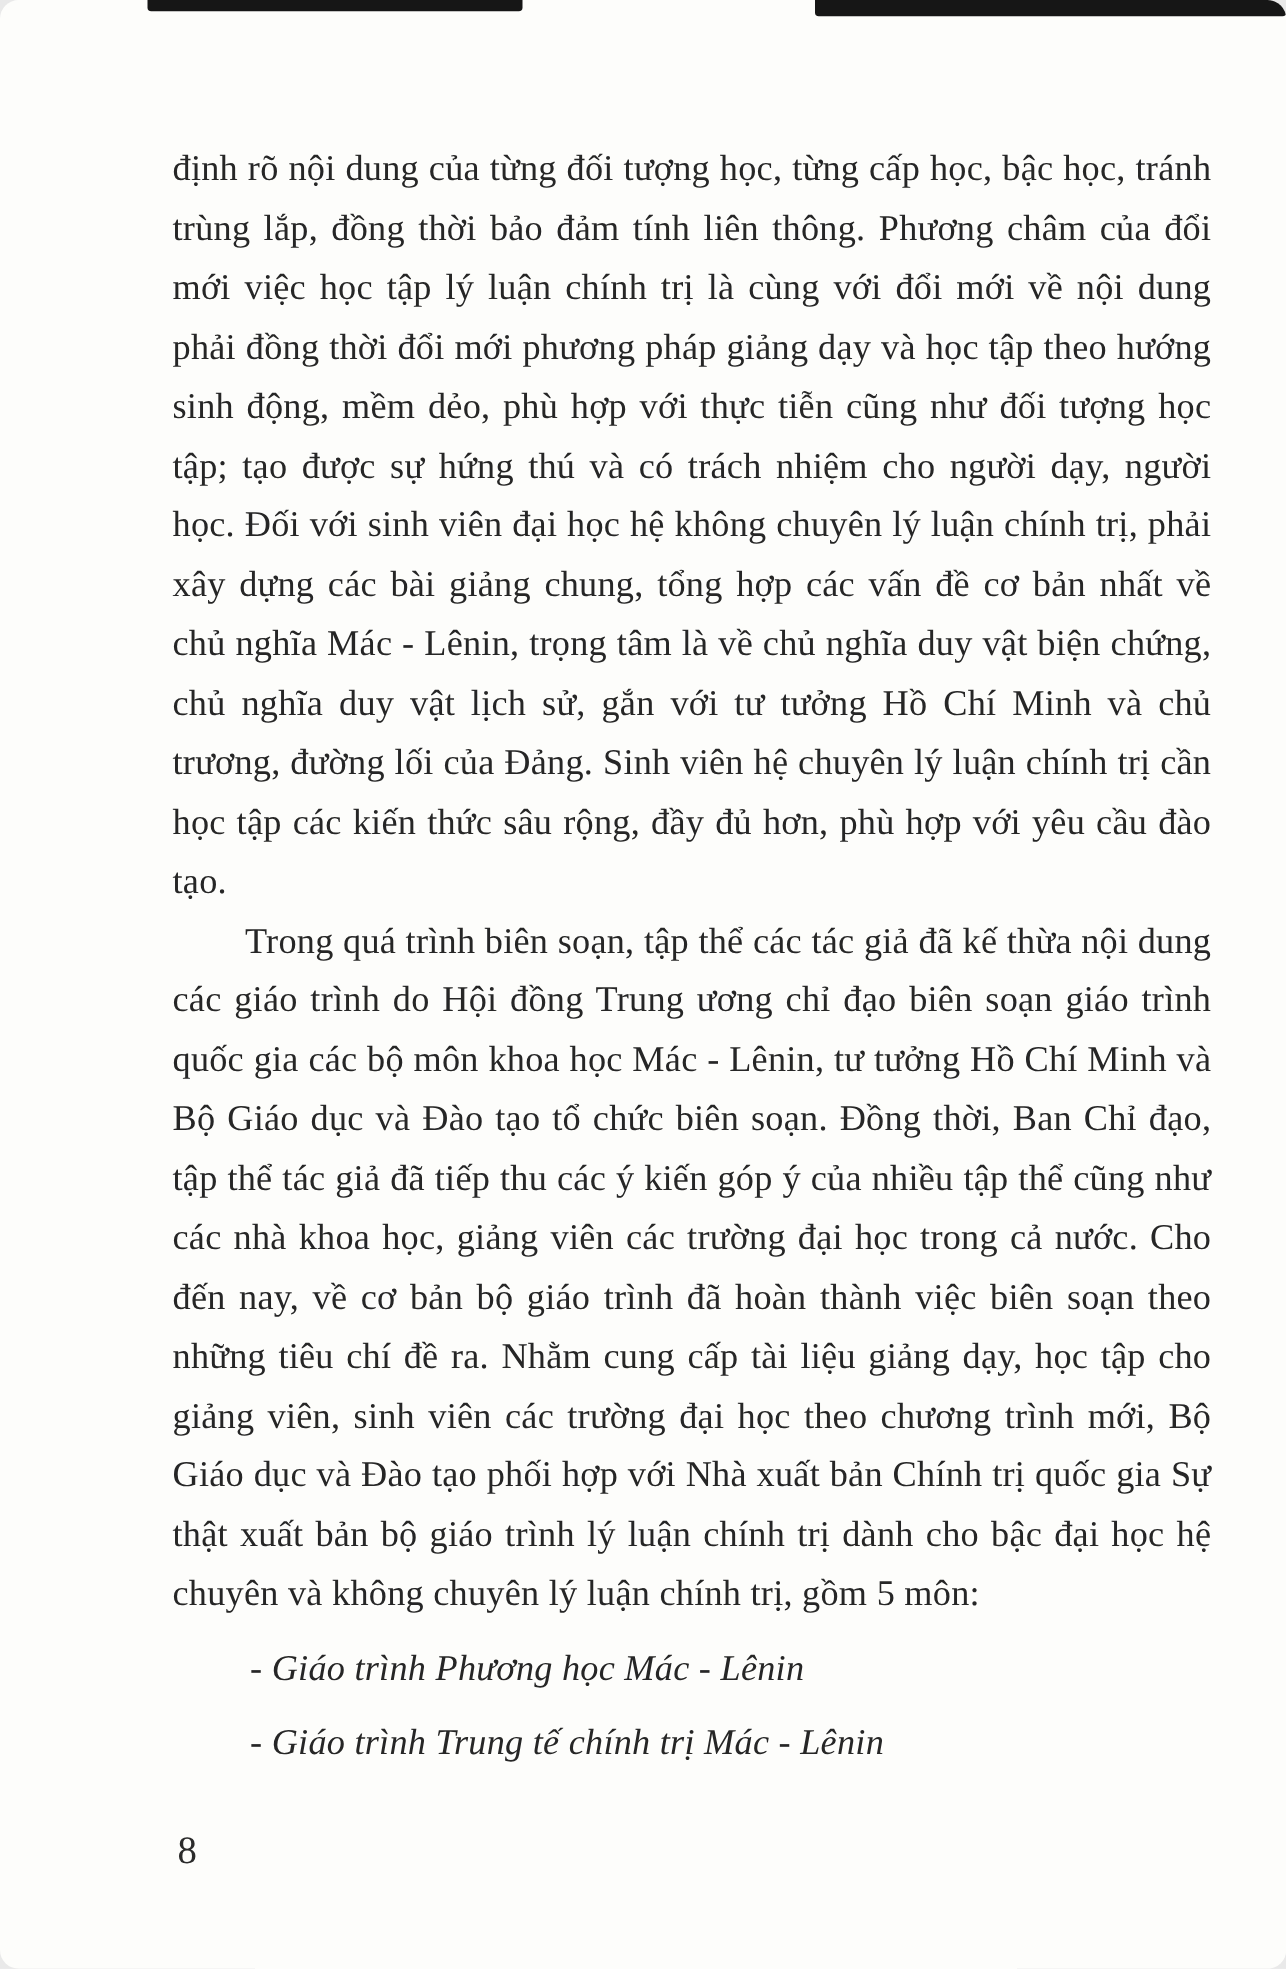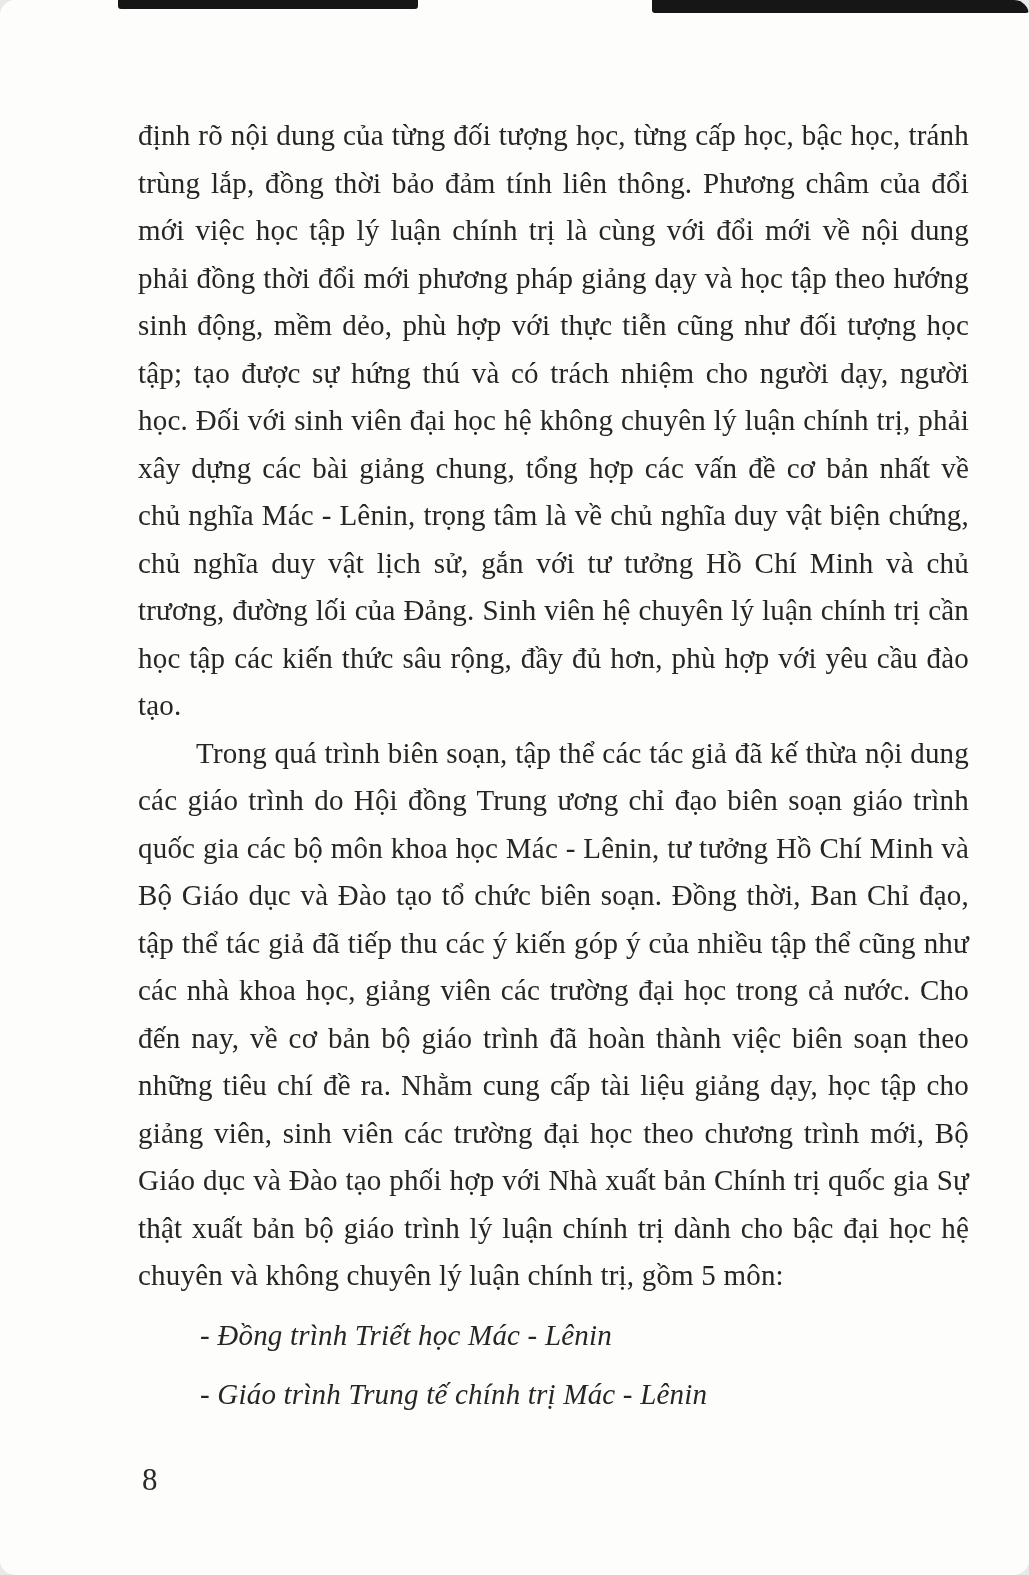--- a/index.html
+++ b/index.html
@@ -70,19 +70,19 @@
 <body>
 
 <div class="page">
 
   <div class="artifact artifact-left"></div>
   <div class="artifact artifact-right"></div>
 
   <div class="text-block">
     <p class="para">định rõ nội dung của từng đối tượng học, từng cấp học, bậc học, tránh trùng lắp, đồng thời bảo đảm tính liên thông. Phương châm của đổi mới việc học tập lý luận chính trị là cùng với đổi mới về nội dung phải đồng thời đổi mới phương pháp giảng dạy và học tập theo hướng sinh động, mềm dẻo, phù hợp với thực tiễn cũng như đối tượng học tập; tạo được sự hứng thú và có trách nhiệm cho người dạy, người học. Đối với sinh viên đại học hệ không chuyên lý luận chính trị, phải xây dựng các bài giảng chung, tổng hợp các vấn đề cơ bản nhất về chủ nghĩa Mác - Lênin, trọng tâm là về chủ nghĩa duy vật biện chứng, chủ nghĩa duy vật lịch sử, gắn với tư tưởng Hồ Chí Minh và chủ trương, đường lối của Đảng. Sinh viên hệ chuyên lý luận chính trị cần học tập các kiến thức sâu rộng, đầy đủ hơn, phù hợp với yêu cầu đào tạo.</p>
     <p class="para indent">Trong quá trình biên soạn, tập thể các tác giả đã kế thừa nội dung các giáo trình do Hội đồng Trung ương chỉ đạo biên soạn giáo trình quốc gia các bộ môn khoa học Mác - Lênin, tư tưởng Hồ Chí Minh và Bộ Giáo dục và Đào tạo tổ chức biên soạn. Đồng thời, Ban Chỉ đạo, tập thể tác giả đã tiếp thu các ý kiến góp ý của nhiều tập thể cũng như các nhà khoa học, giảng viên các trường đại học trong cả nước. Cho đến nay, về cơ bản bộ giáo trình đã hoàn thành việc biên soạn theo những tiêu chí đề ra. Nhằm cung cấp tài liệu giảng dạy, học tập cho giảng viên, sinh viên các trường đại học theo chương trình mới, Bộ Giáo dục và Đào tạo phối hợp với Nhà xuất bản Chính trị quốc gia Sự thật xuất bản bộ giáo trình lý luận chính trị dành cho bậc đại học hệ chuyên và không chuyên lý luận chính trị, gồm 5 môn:</p>
-    <p class="list-item">- Đồng trình Triết học Mác - Lênin</p>
+    <p class="list-item">- Giáo trình Phương học Mác - Lênin</p>
     <p class="list-item">- Giáo trình Trung tế chính trị Mác - Lênin</p>
   </div>
 
   <div class="page-number">8</div>
 
 </div>
 
 </body></html>

